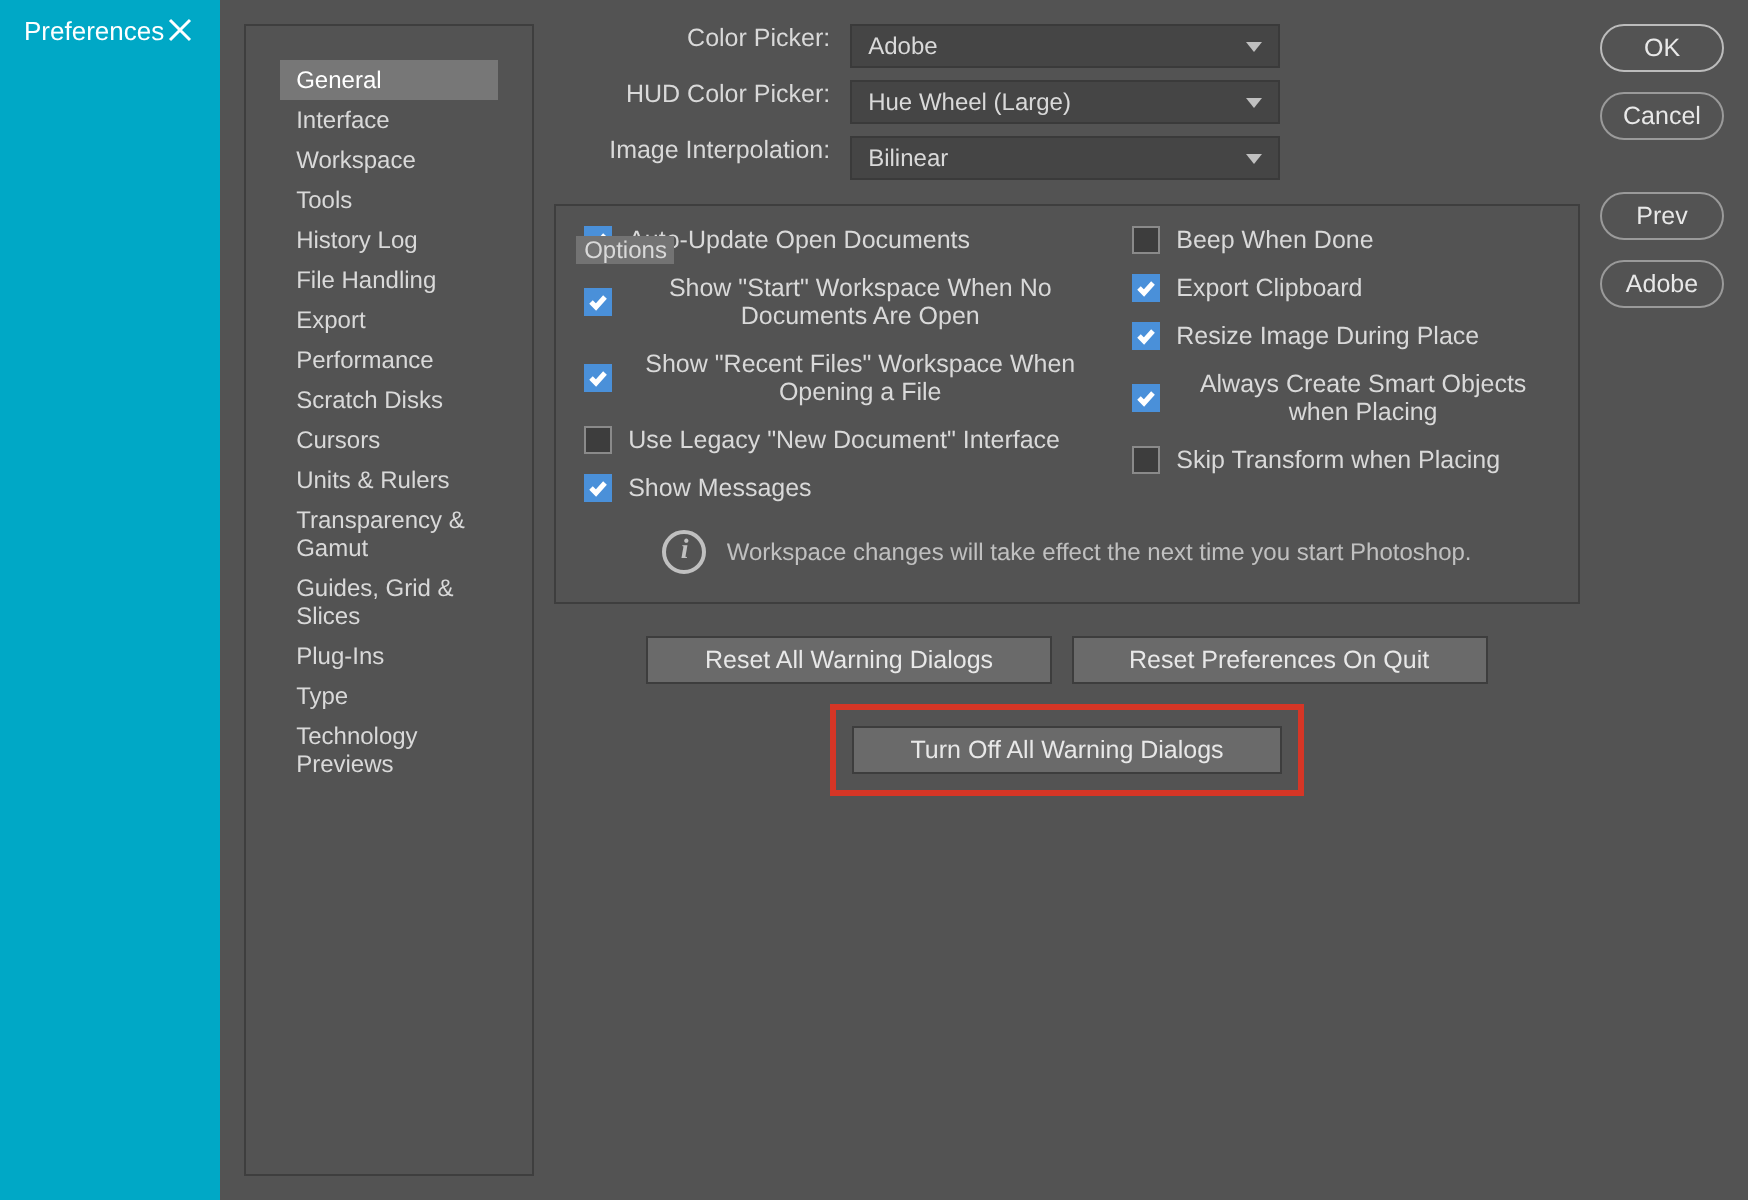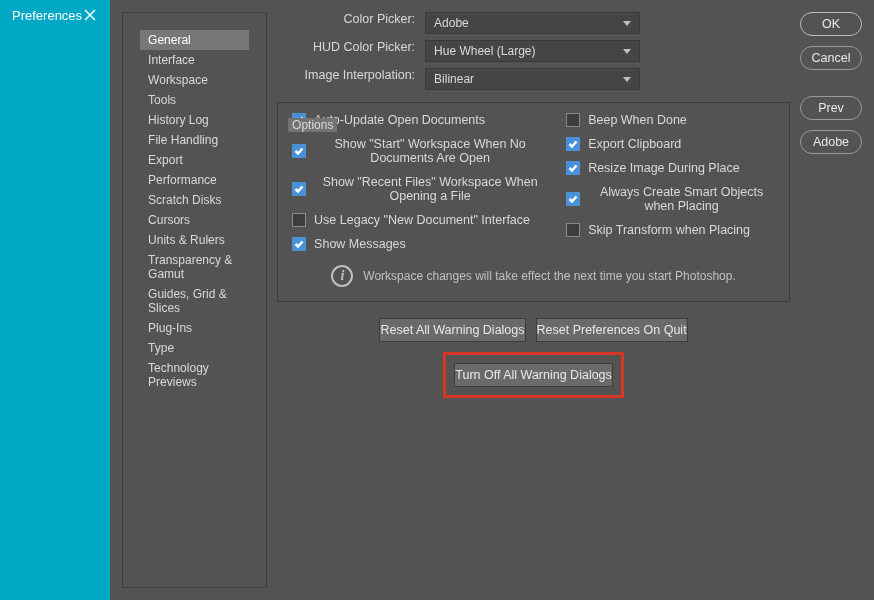--- a/index.html
+++ b/index.html
@@ -164,21 +164,21 @@
   .button-row {
     display: flex;
     justify-content: center;
     gap: 10px;
     margin-top: 16px;
   }
   .flat-btn {
     background: #6a6a6a;
     border: 1px solid #3d3d3d;
     color: #e8e8e8;
-    padding: 4px 0;
+    padding: 4px 28px;
     font-size: 12.5px;
     cursor: pointer;
   }
   .highlight-box {
     border: 3px solid #d63626;
     padding: 8px;
     display: inline-block;
     margin-top: 10px;
   }
   .button-row-h {

